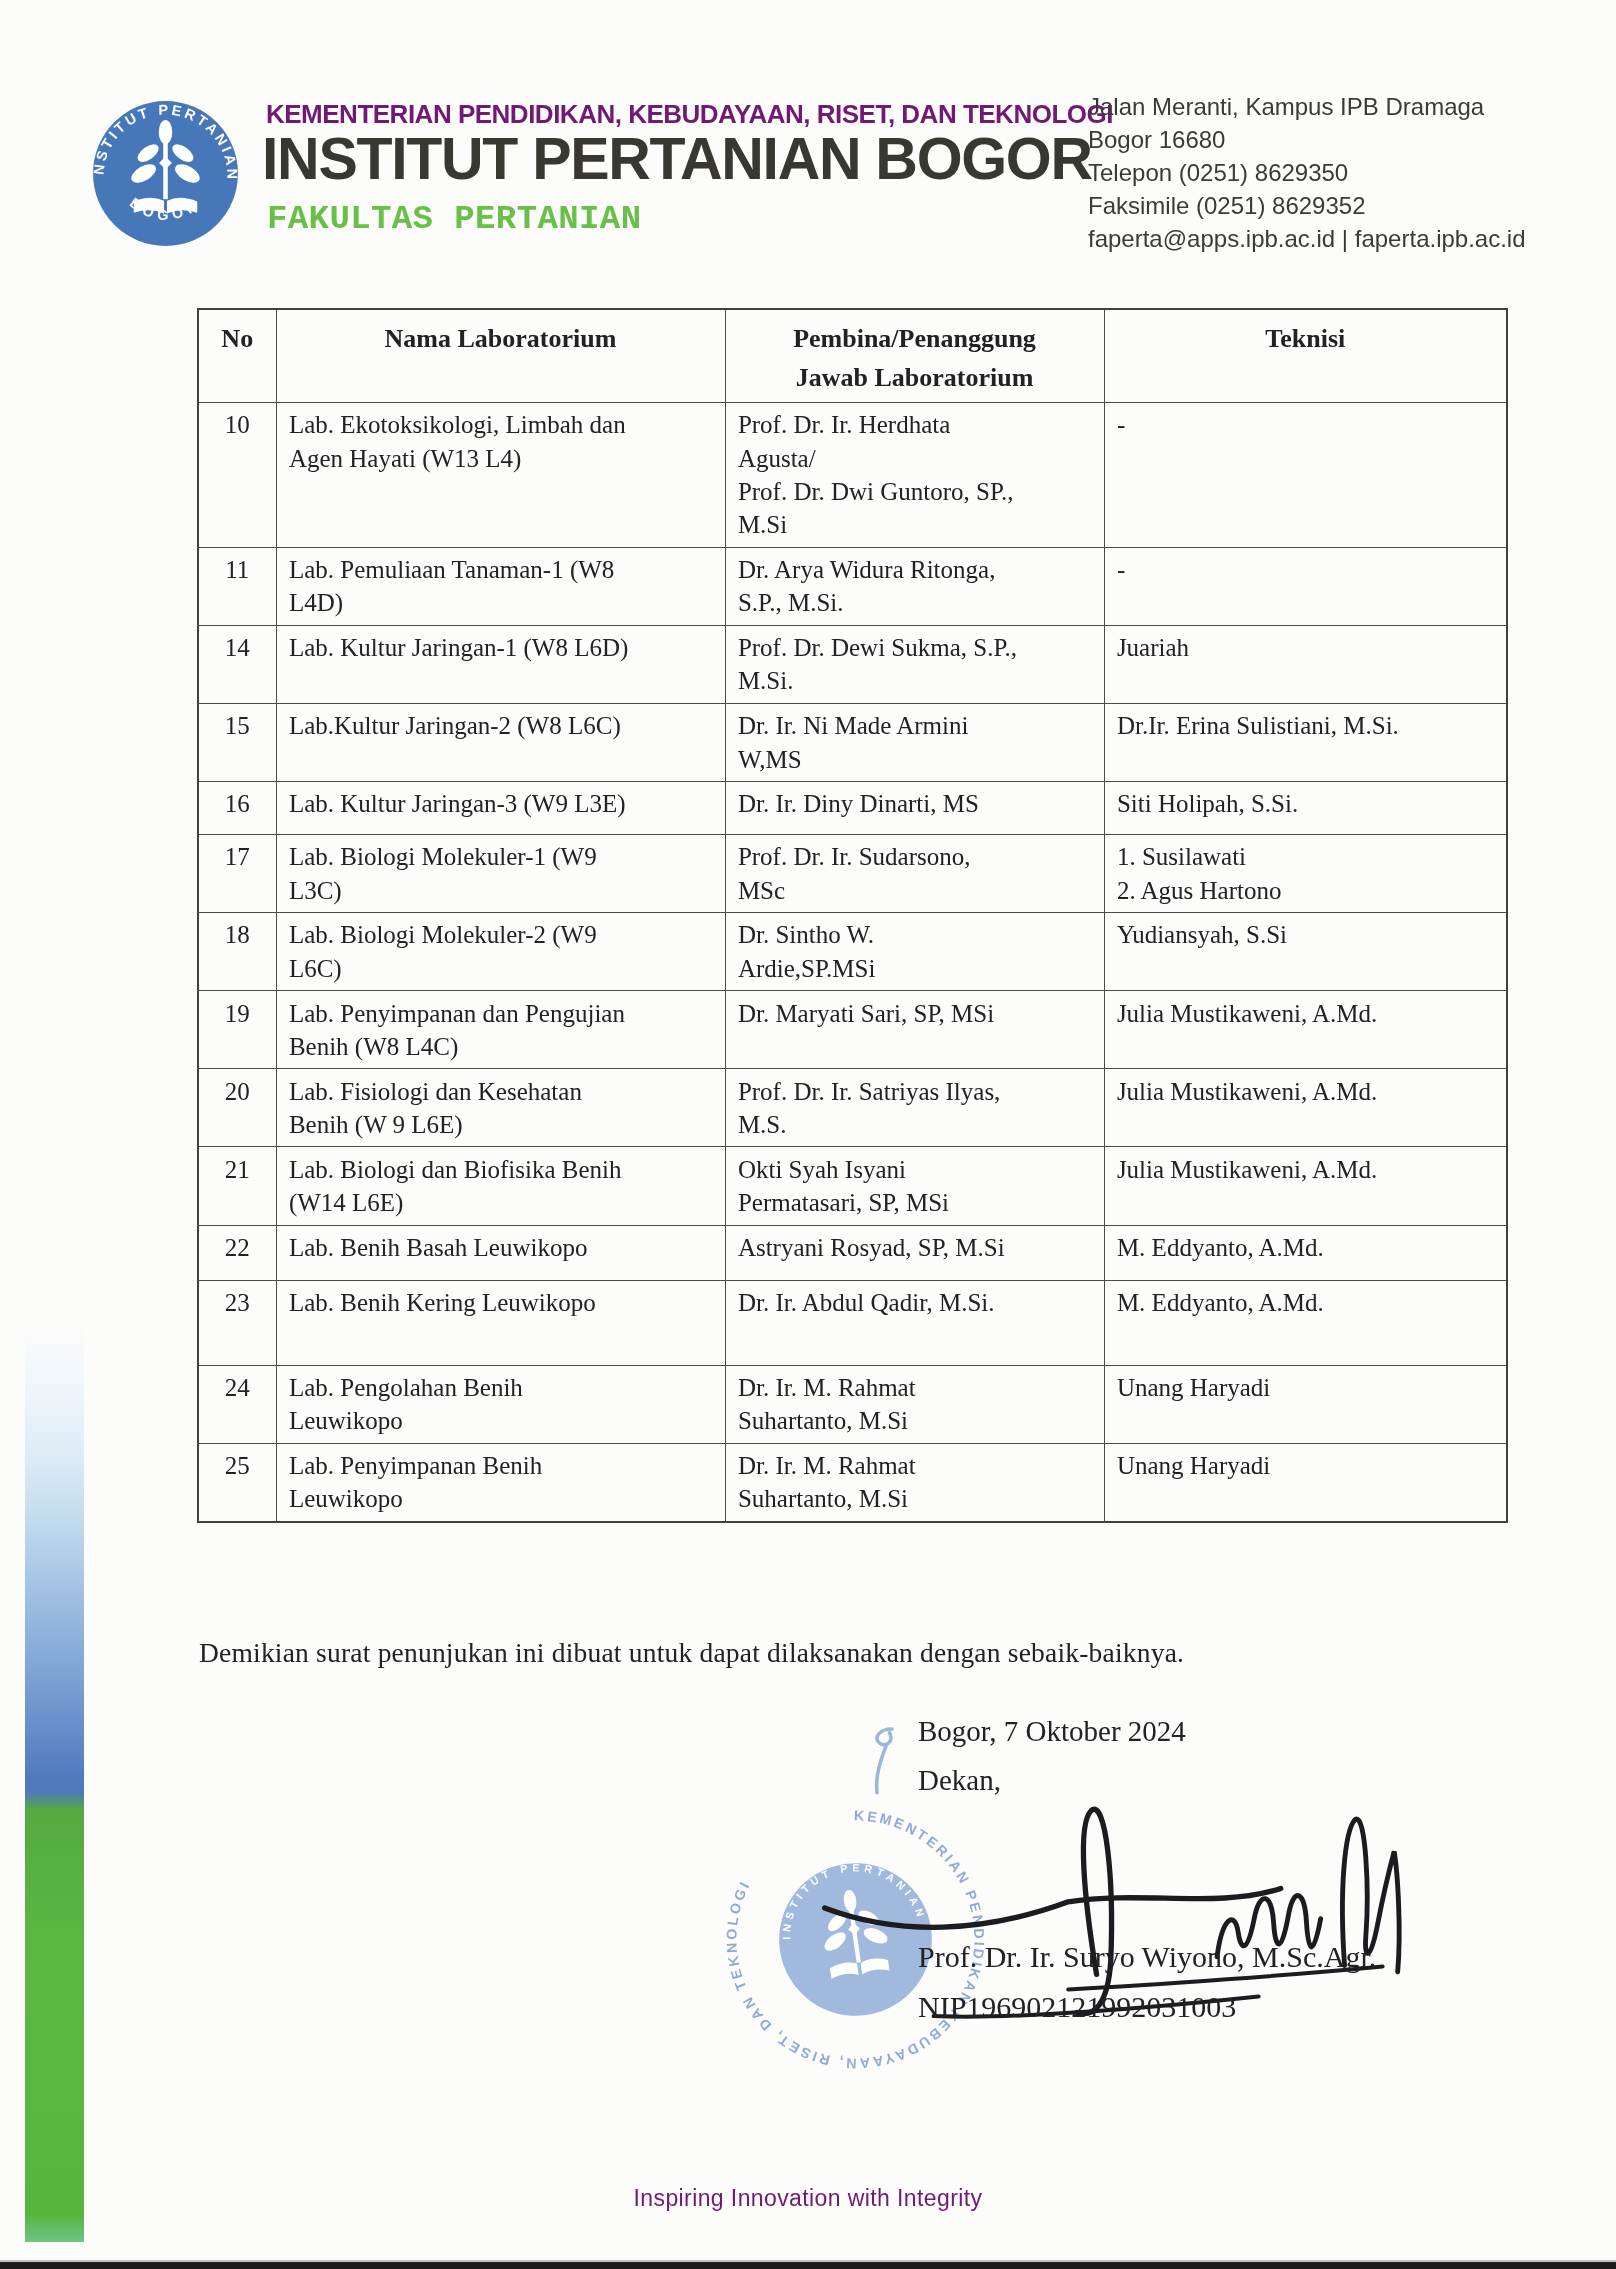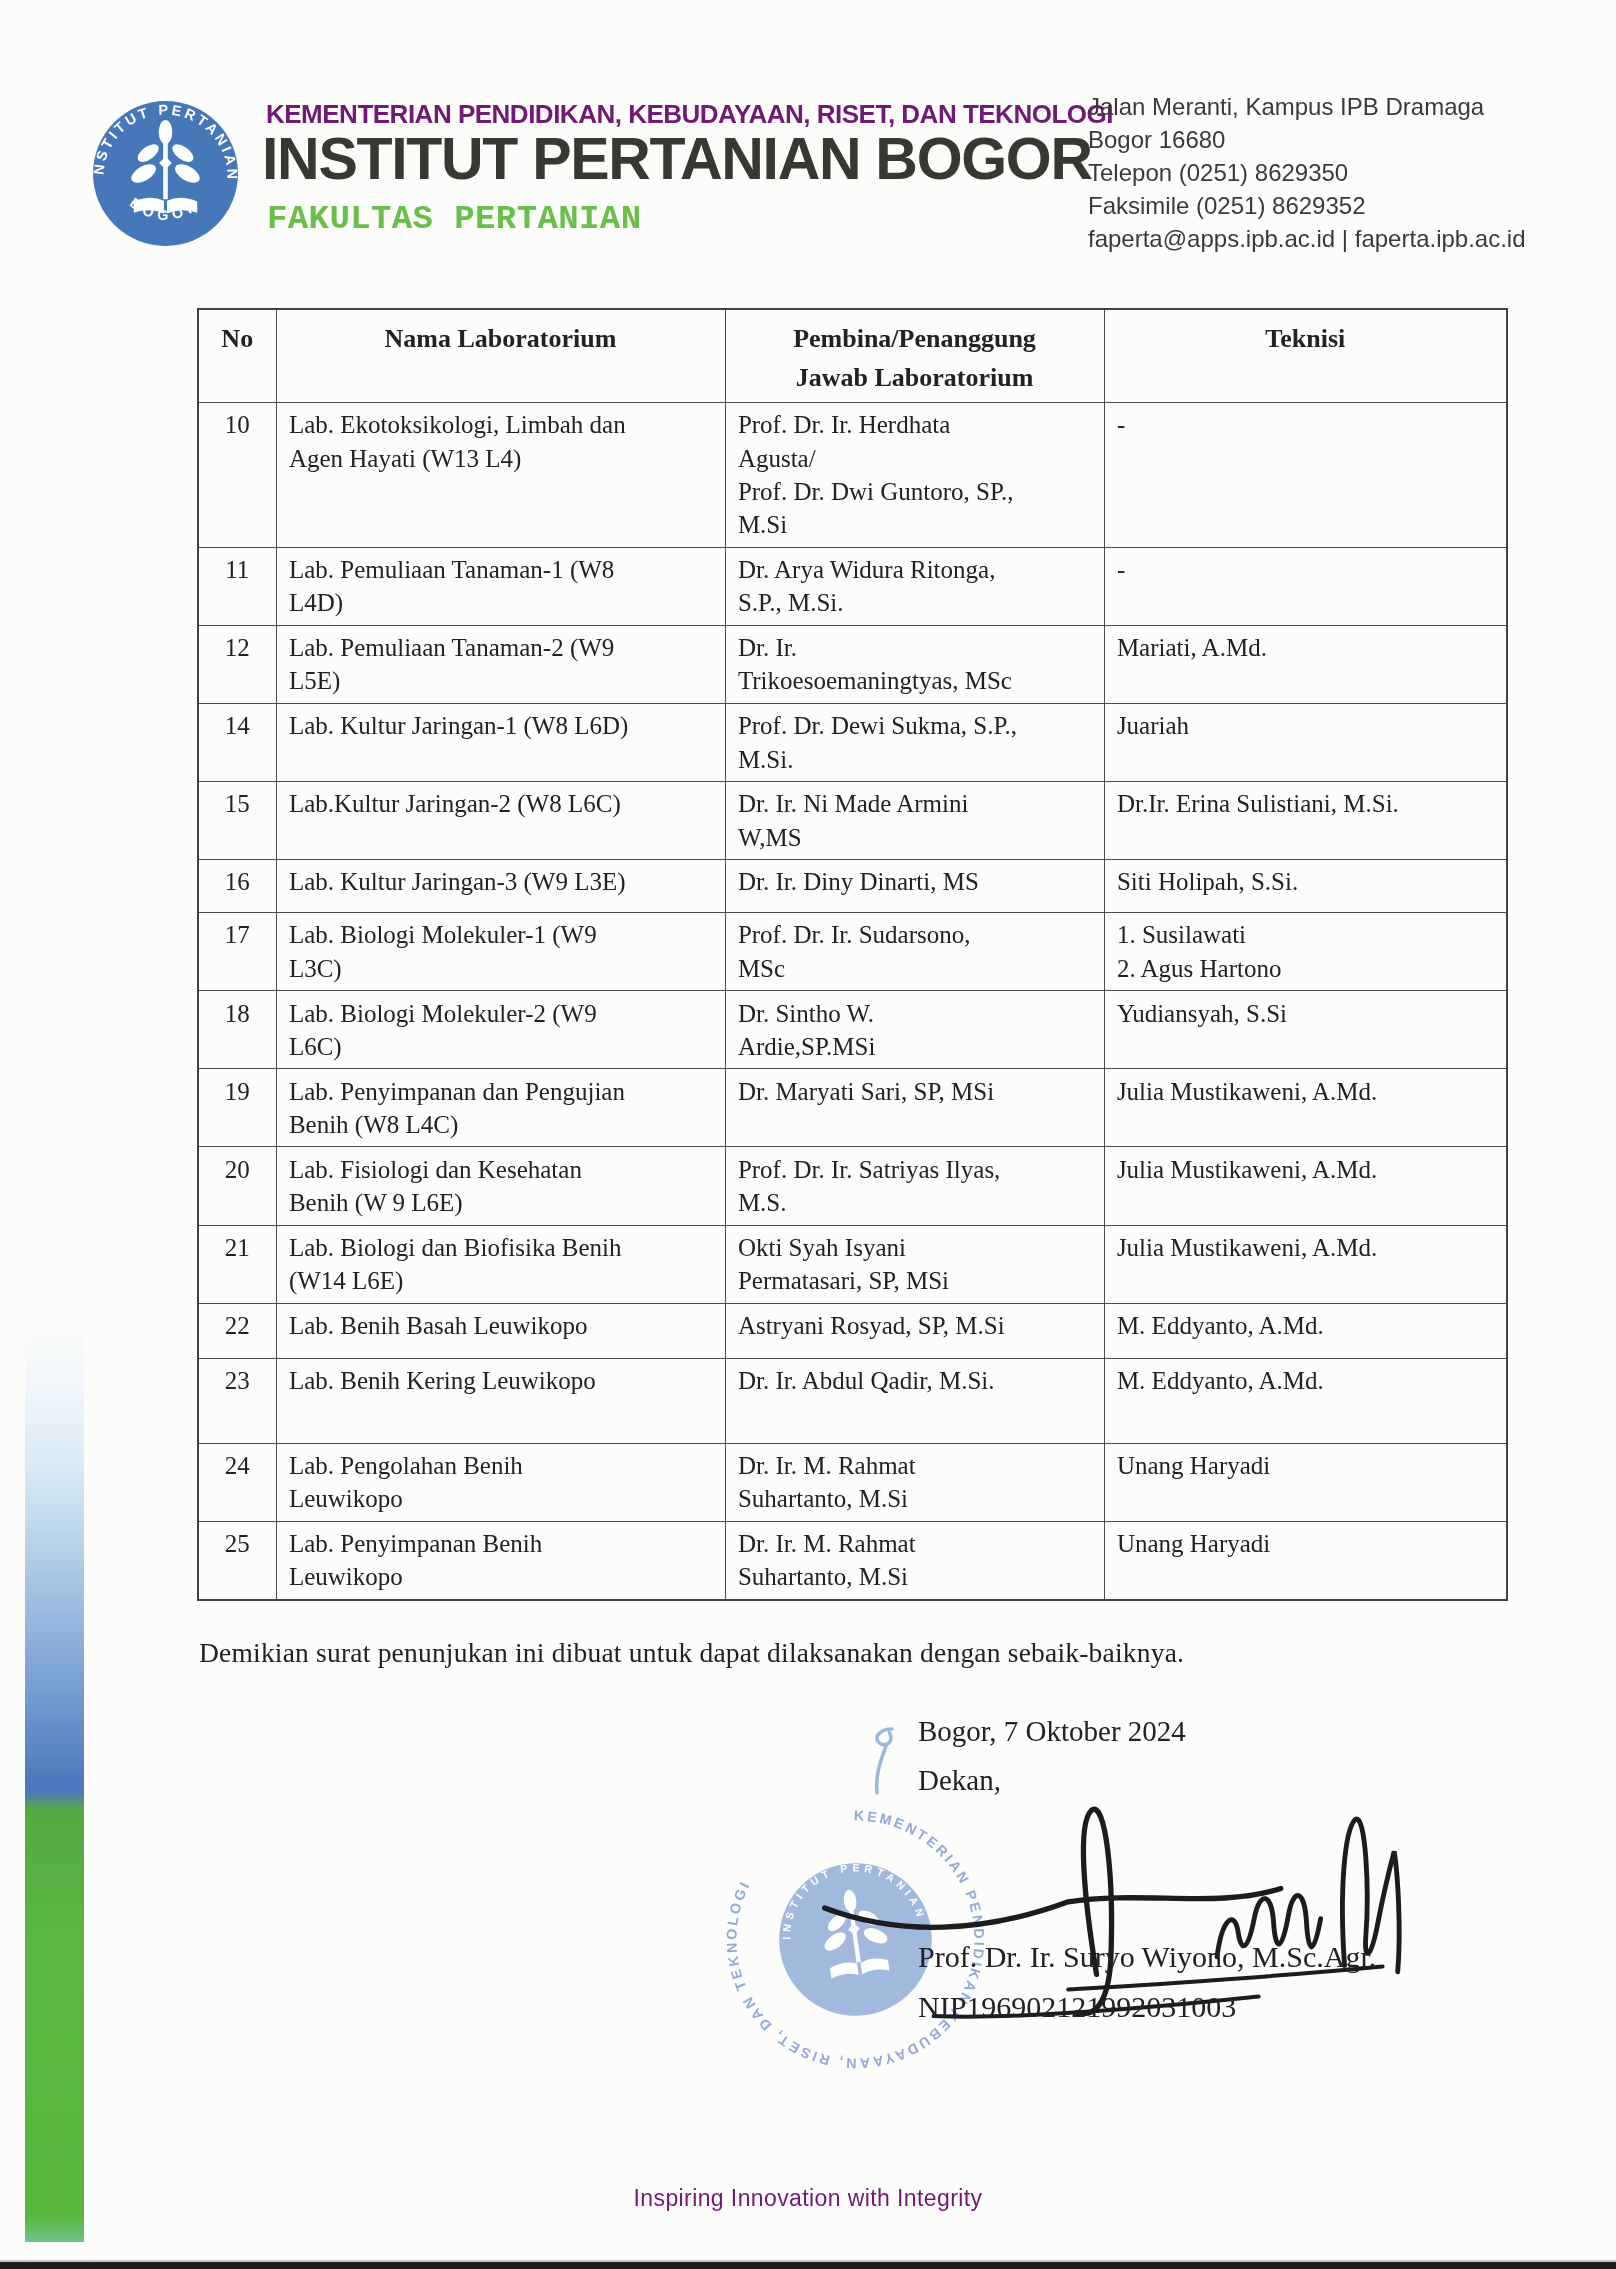--- a/index.html
+++ b/index.html
@@ -124,28 +124,20 @@
           <td class="cell-teknisi">-</td>
         </tr>
         <tr style="height: 74px;">
           <td class="cell-no">11</td>
           <td class="cell-lab-name">Lab. Pemuliaan Tanaman-1 (W8
 L4D)</td>
           <td class="cell-pembina">Dr. Arya Widura Ritonga,
 S.P., M.Si.</td>
           <td class="cell-teknisi">-</td>
         </tr>
-        <tr style="height: 74px;">
-          <td class="cell-no">12</td>
-          <td class="cell-lab-name">Lab. Pemuliaan Tanaman-2 (W9
-L5E)</td>
-          <td class="cell-pembina">Dr. Ir.
-Trikoesoemaningtyas, MSc</td>
-          <td class="cell-teknisi">Mariati, A.Md.</td>
-        </tr>
         <tr style="height: 73px;">
           <td class="cell-no">14</td>
           <td class="cell-lab-name">Lab. Kultur Jaringan-1 (W8 L6D)</td>
           <td class="cell-pembina">Prof. Dr. Dewi Sukma, S.P.,
 M.Si.</td>
           <td class="cell-teknisi">Juariah</td>
         </tr>
         <tr style="height: 76px; margin-left: 26px;">
           <td class="cell-no">15</td>
           <td class="cell-lab-name">Lab.Kultur Jaringan-2  (W8 L6C)</td>

